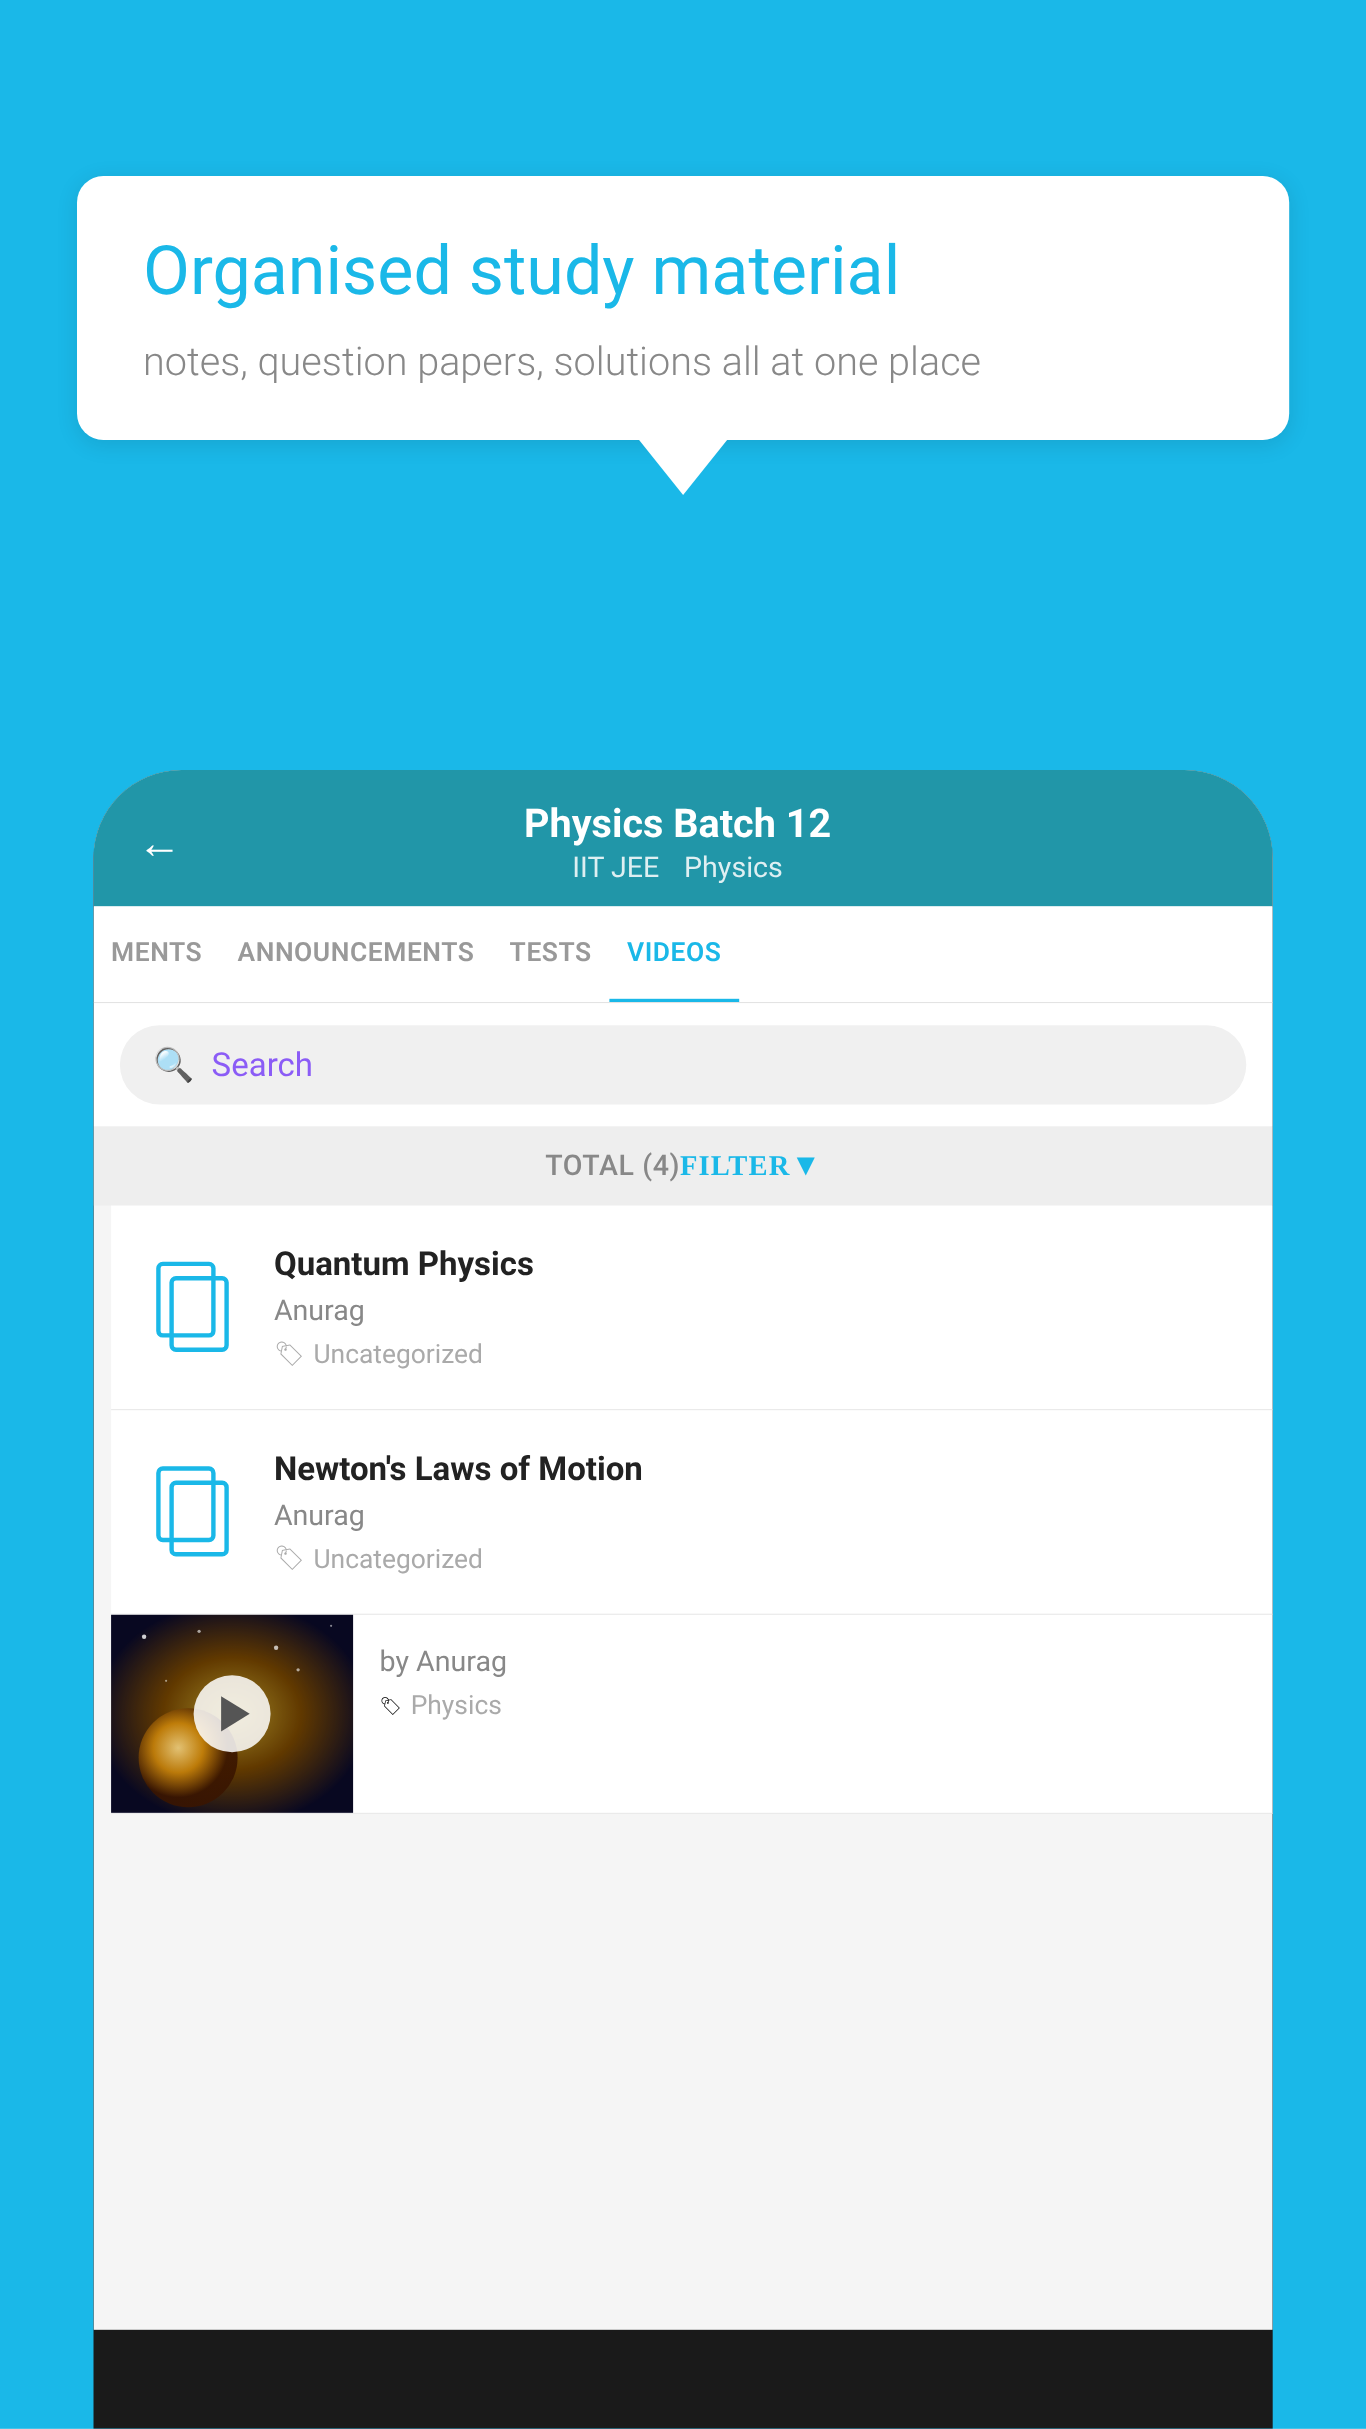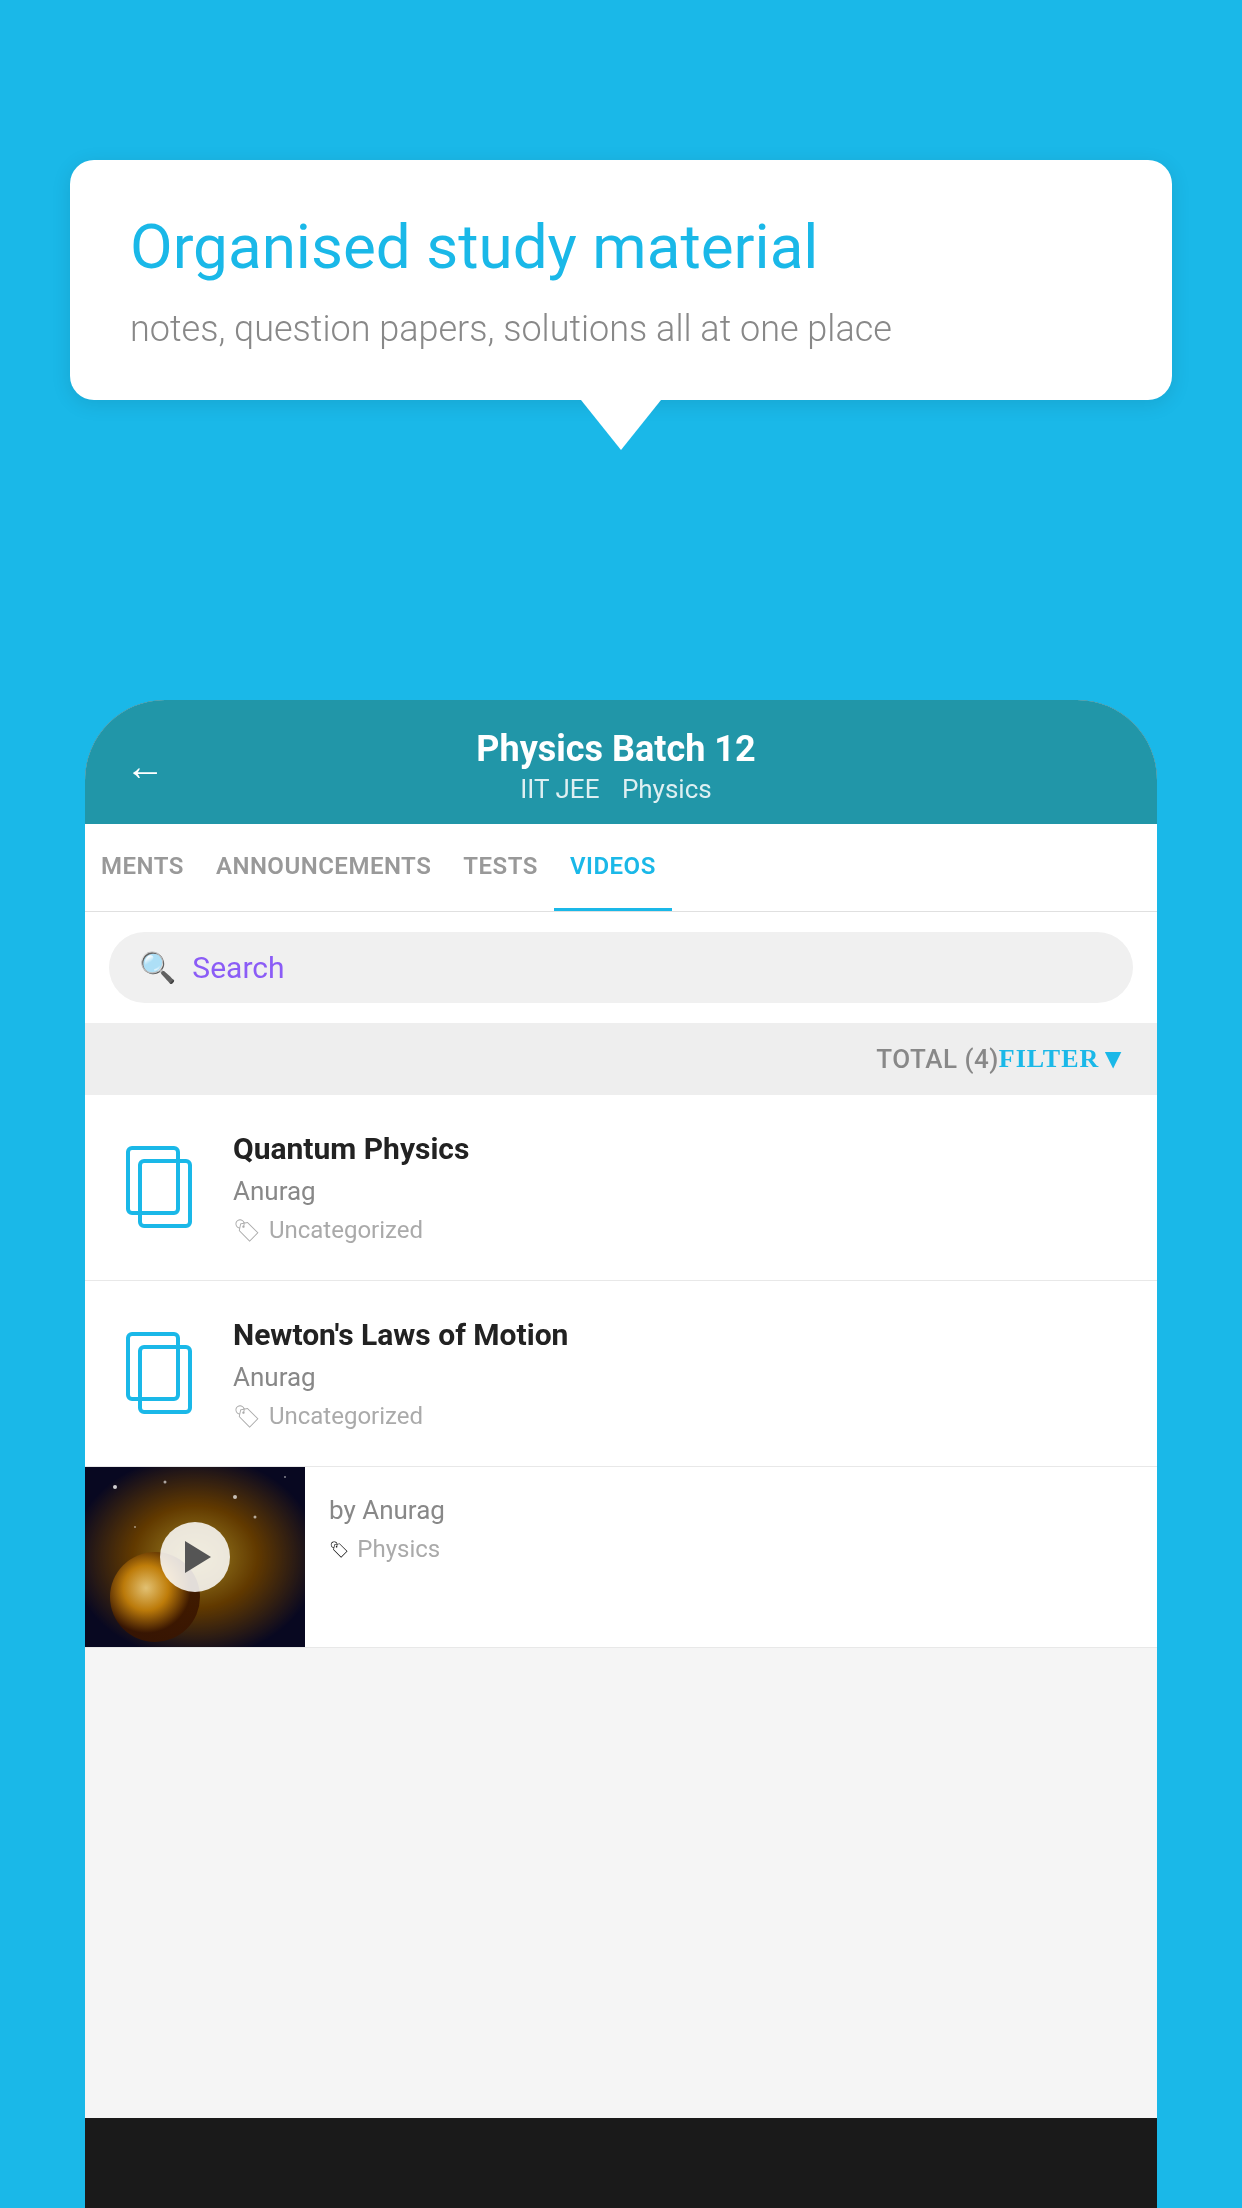--- a/index.html
+++ b/index.html
@@ -181,21 +181,21 @@
     .search-text {
       font-size: 30px;
       color: #8b5cf6;
     }
 
     
     .filter-row {
       background: #eeeeee;
       display: flex;
       align-items: center;
-      justify-content: flex-end;
+      justify-content: center;
       padding: 20px 30px;
     }
     .total-label {
       font-size: 26px;
       color: #888;
       font-weight: 500;
       letter-spacing: 0.5px;
     }
     .filter-btn {
       display: flex;
@@ -210,20 +210,21 @@
       letter-spacing: 1px;
     }
     .filter-icon {
       color: #1ab8e8;
       font-size: 28px;
     }
 
     
     .video-list {
       background: white;
+      margin-left: 16px;
     }
     .video-item {
       display: flex;
       align-items: center;
       padding: 36px 30px;
       border-bottom: 1px solid #e8e8e8;
       gap: 28px;
       cursor: pointer;
     }
     .file-icon-wrapper {

